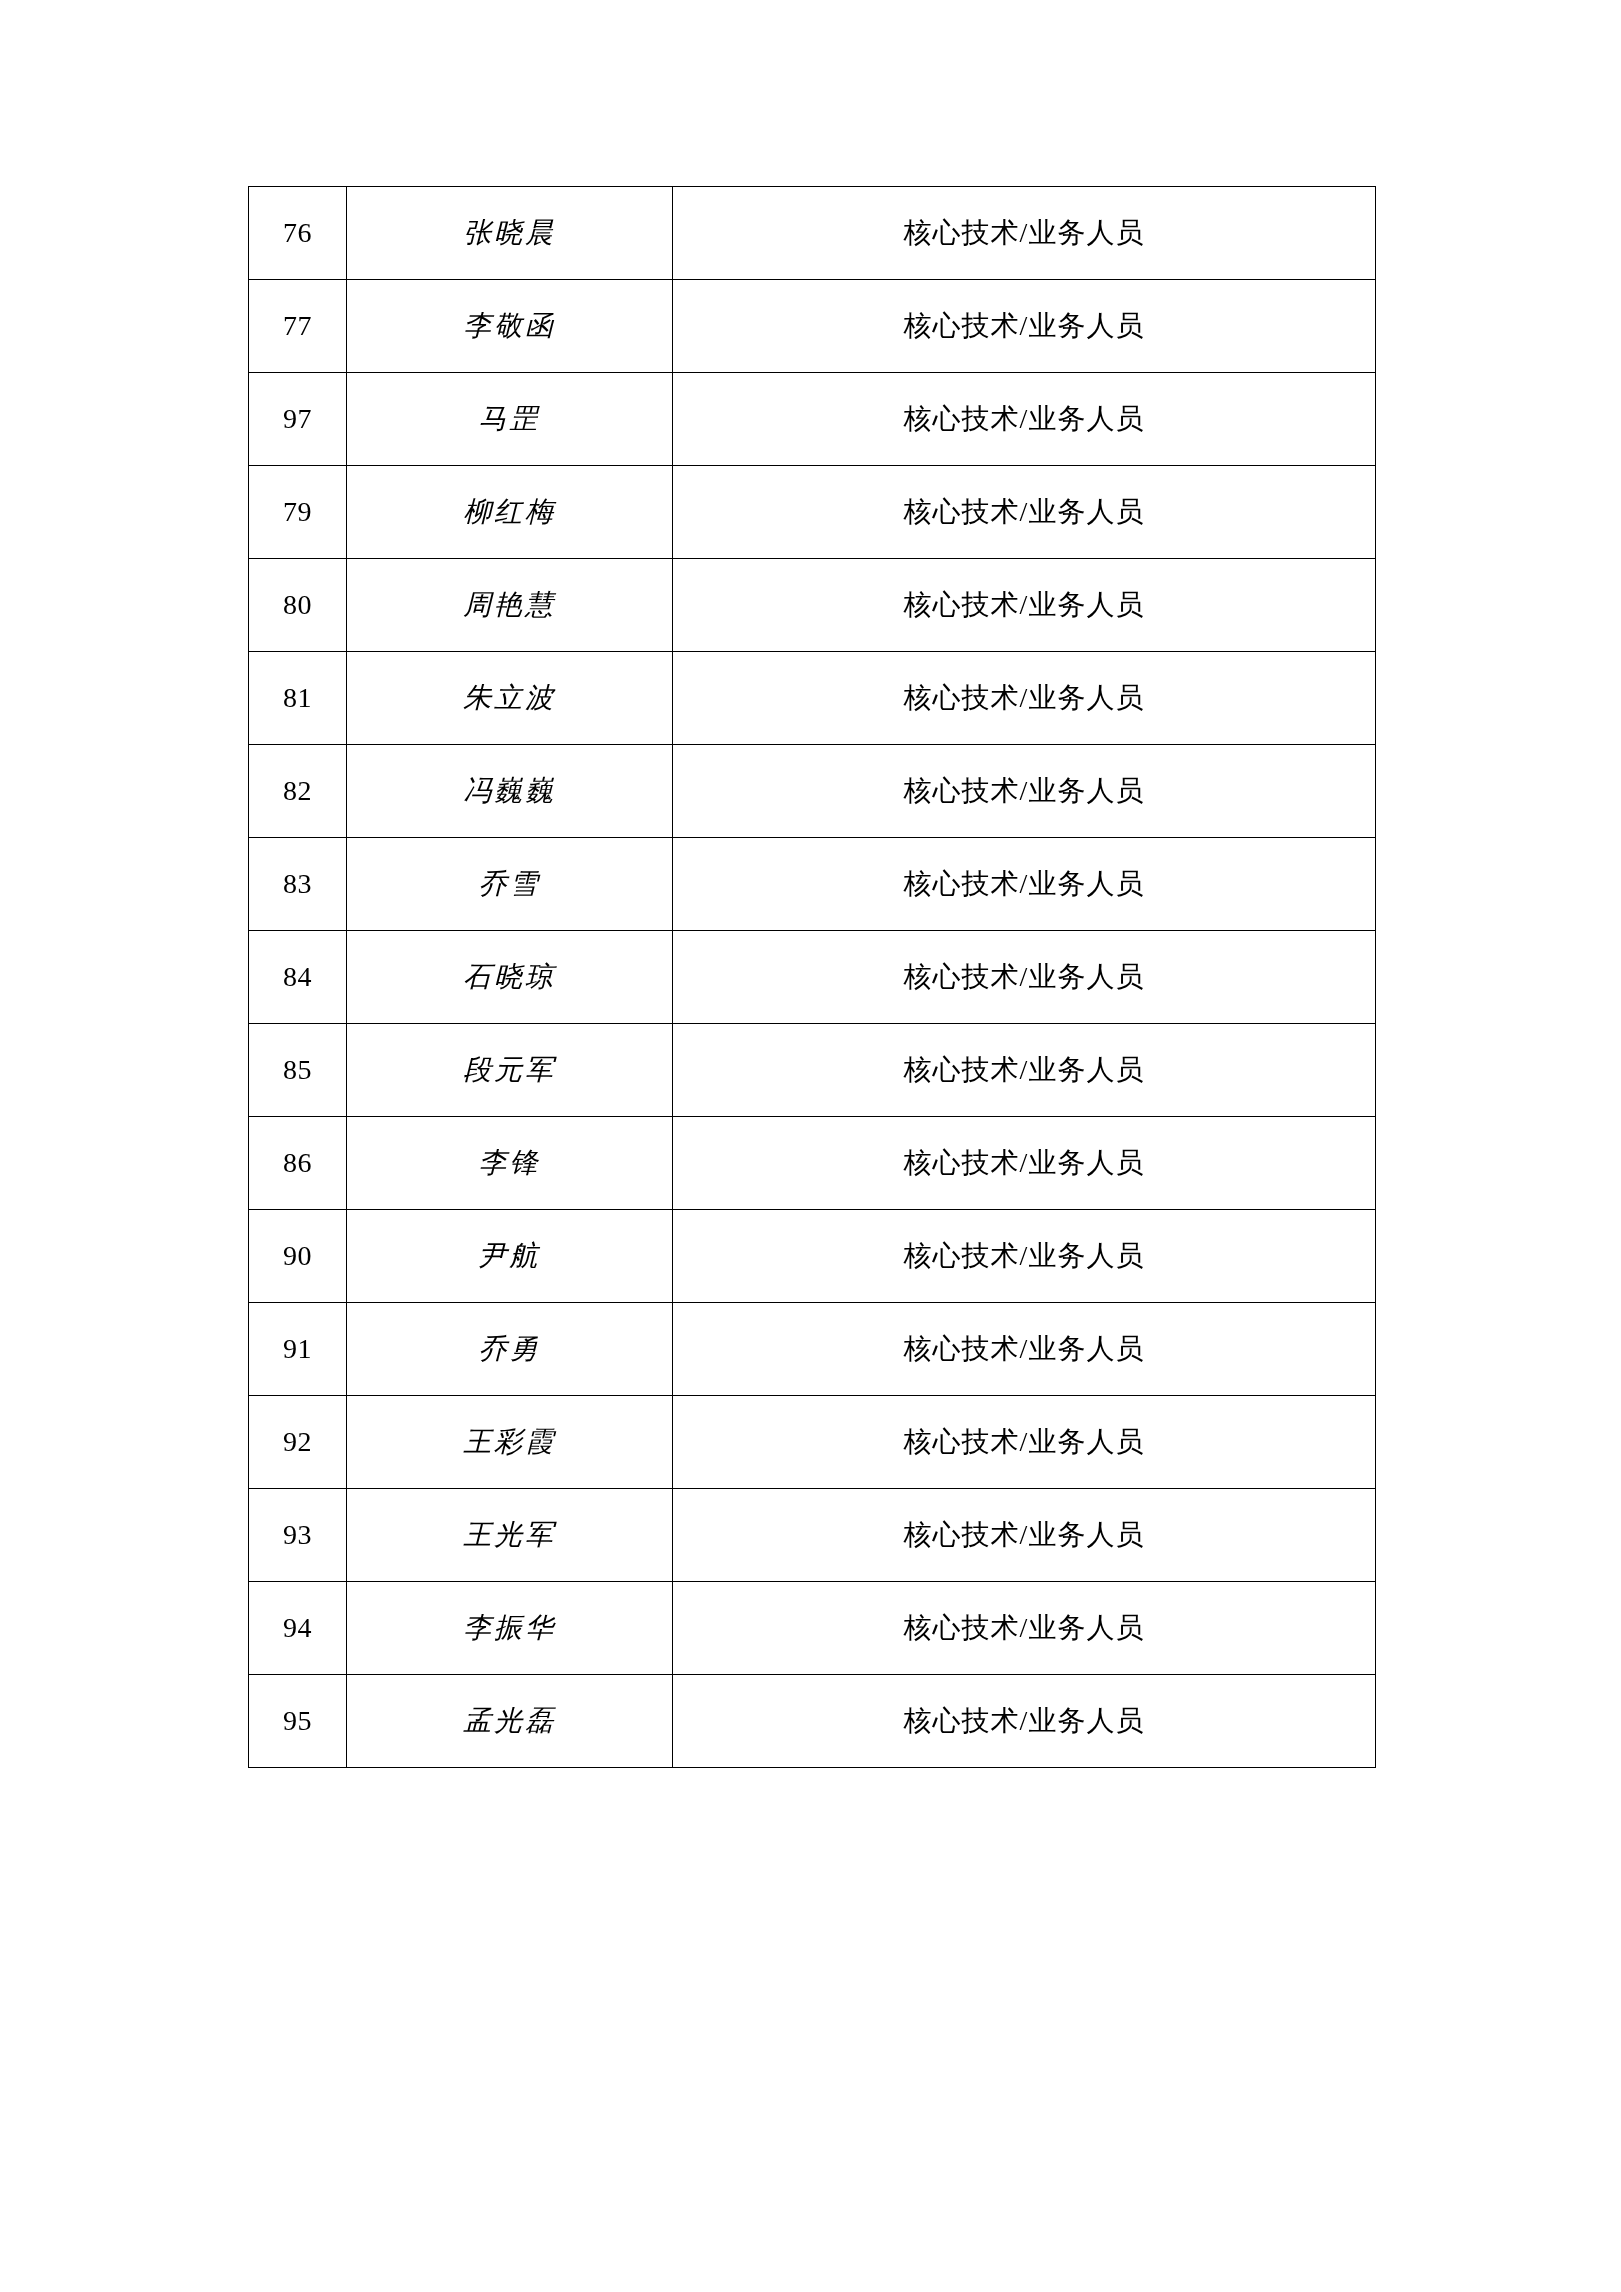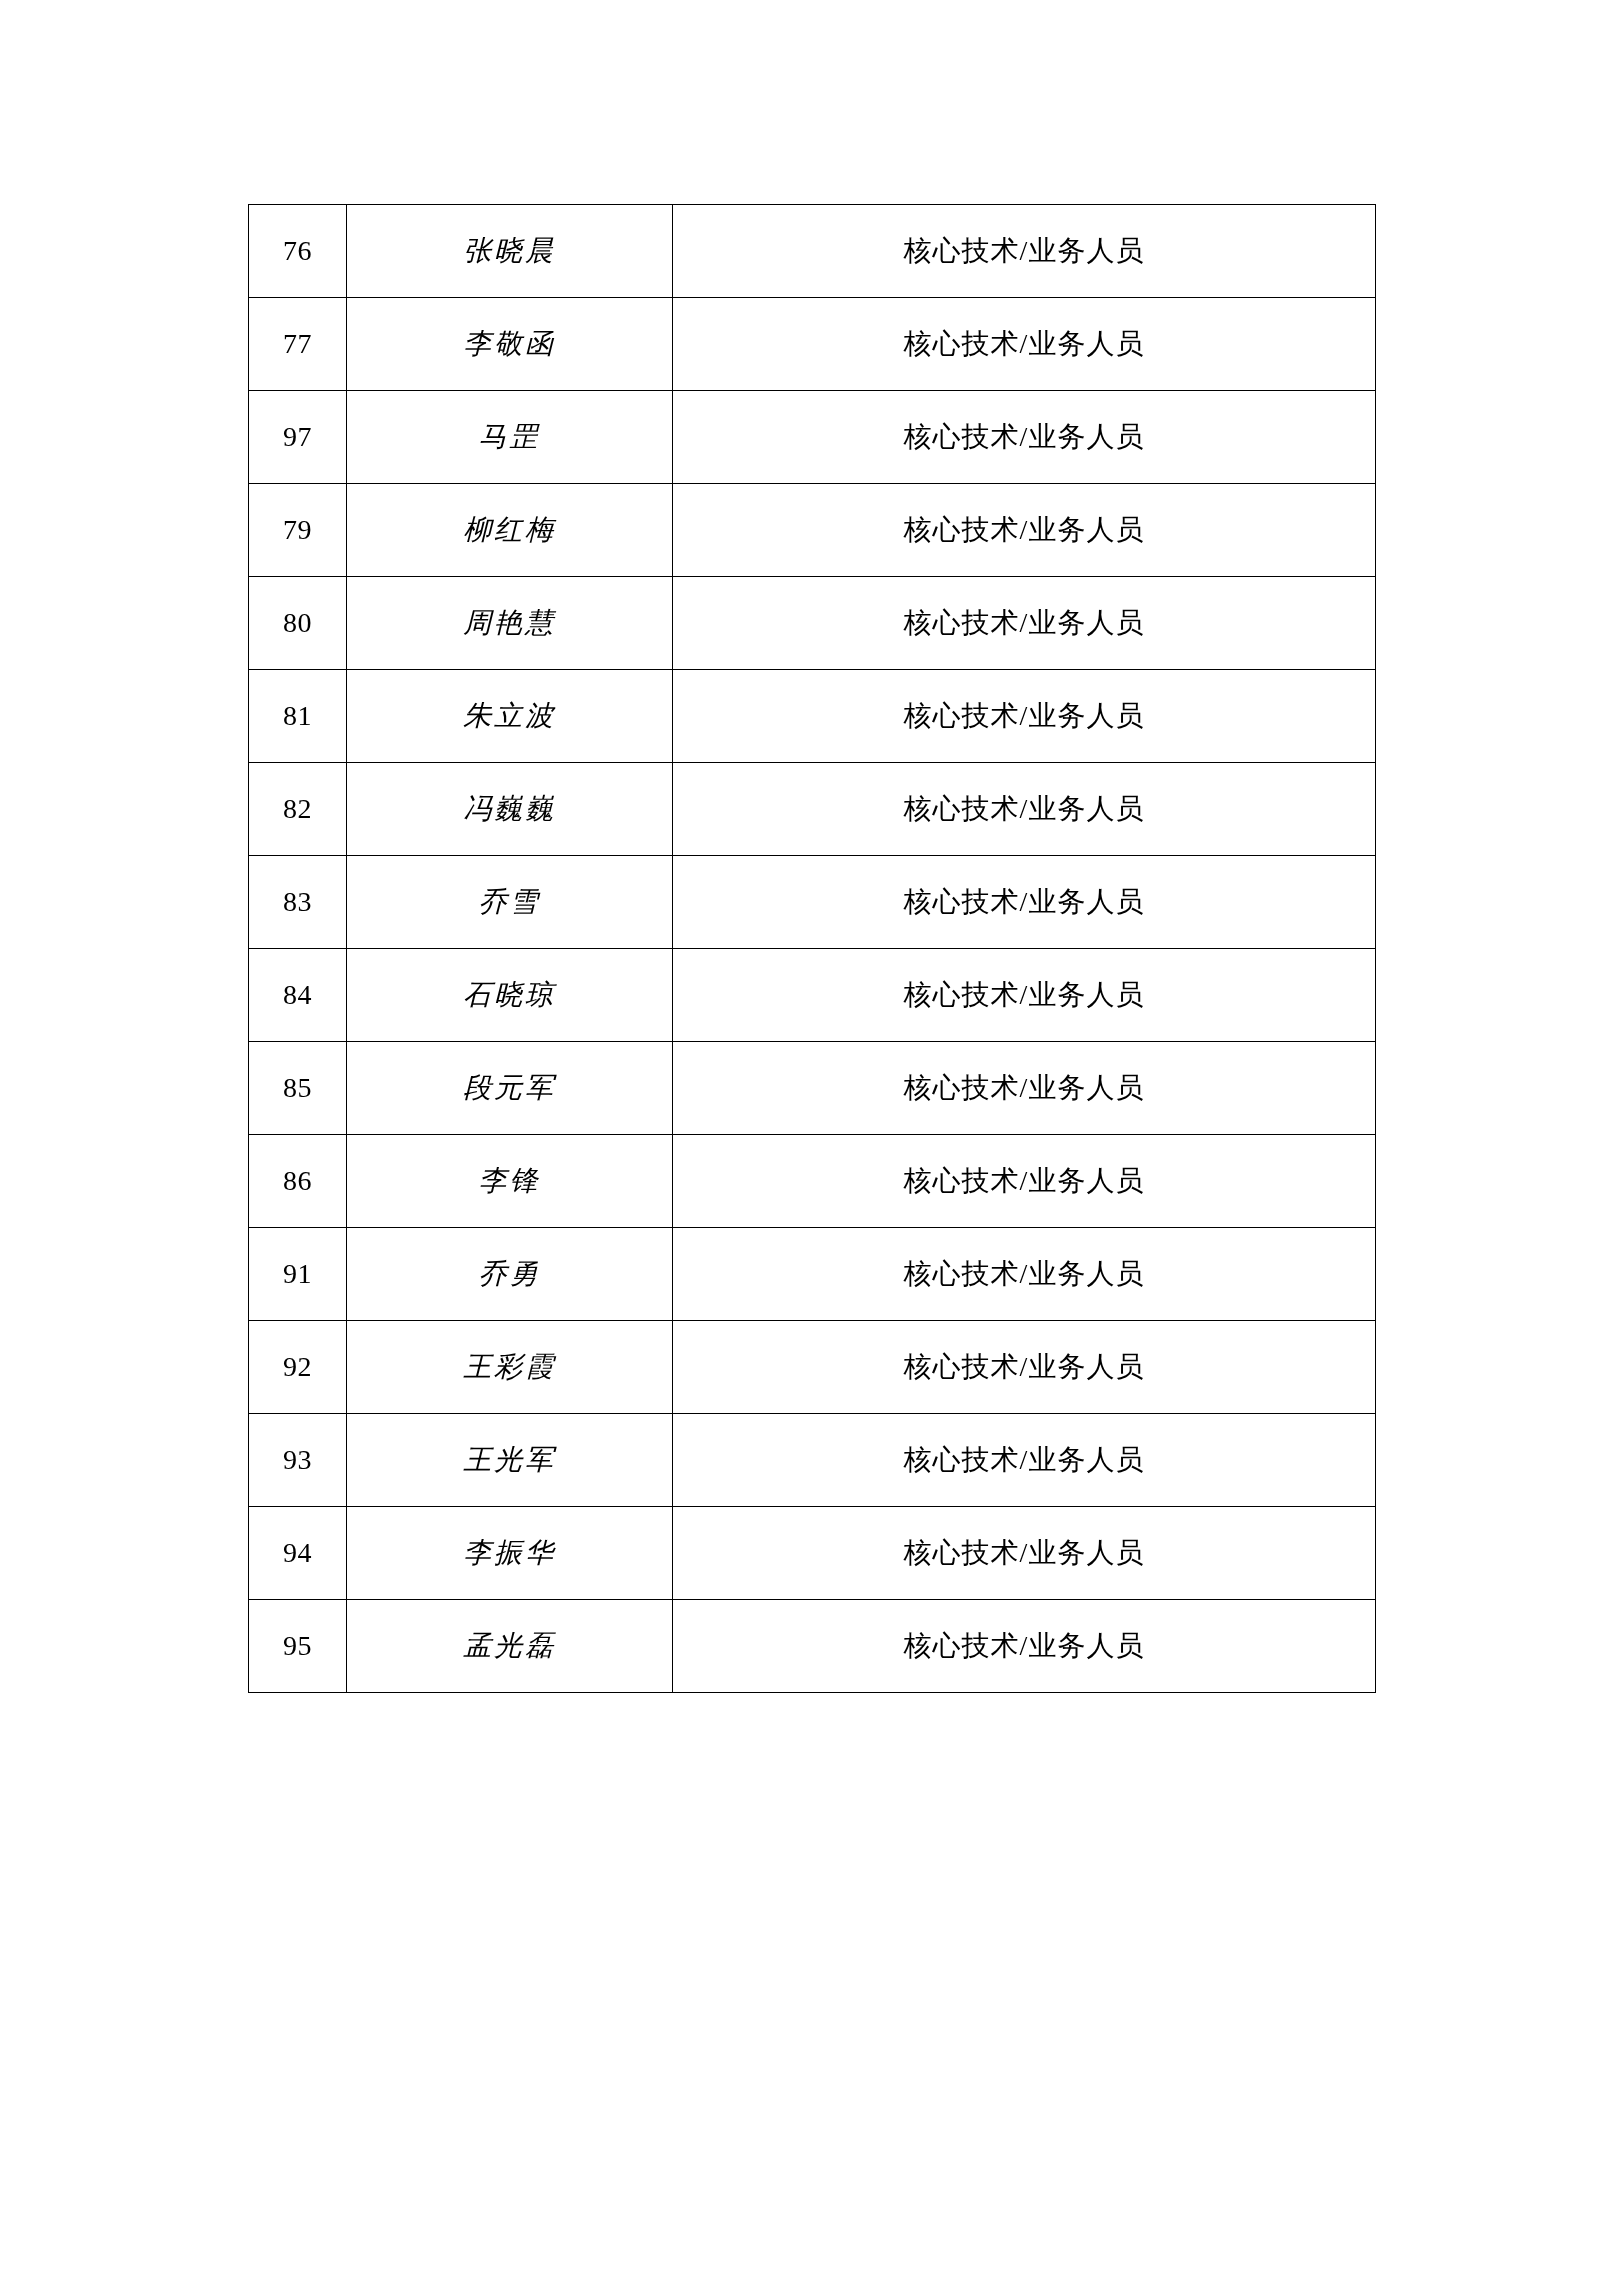--- a/index.html
+++ b/index.html
@@ -11,21 +11,21 @@
     width: 1621px;
     height: 2293px;
     font-family: "Liberation Serif", "DejaVu Serif", serif;
     color: #000000;
     position: relative;
     overflow: hidden;
   }
   .page {
     position: absolute;
     left: 0;
-    top: 18px;
+    top: 0;
     width: 1621px;
     height: 1979px;
     background: #ffffff;
     border-radius: 13px;
   }
   .table-wrap {
     position: absolute;
     left: 248px;
     top: 186px;
     width: 1127px;
@@ -128,20 +128,25 @@
             <td class="cell-index">85</td>
             <td class="cell-name">段元军</td>
             <td class="cell-role">核心技术/业务人员</td>
           </tr>
           <tr>
             <td class="cell-index">86</td>
             <td class="cell-name">李锋</td>
             <td class="cell-role">核心技术/业务人员</td>
           </tr>
           <tr>
+            <td class="cell-index">90</td>
+            <td class="cell-name">尹航</td>
+            <td class="cell-role">核心技术/业务人员</td>
+          </tr>
+          <tr>
             <td class="cell-index">91</td>
             <td class="cell-name">乔勇</td>
             <td class="cell-role">核心技术/业务人员</td>
           </tr>
           <tr>
             <td class="cell-index">92</td>
             <td class="cell-name">王彩霞</td>
             <td class="cell-role">核心技术/业务人员</td>
           </tr>
           <tr>

